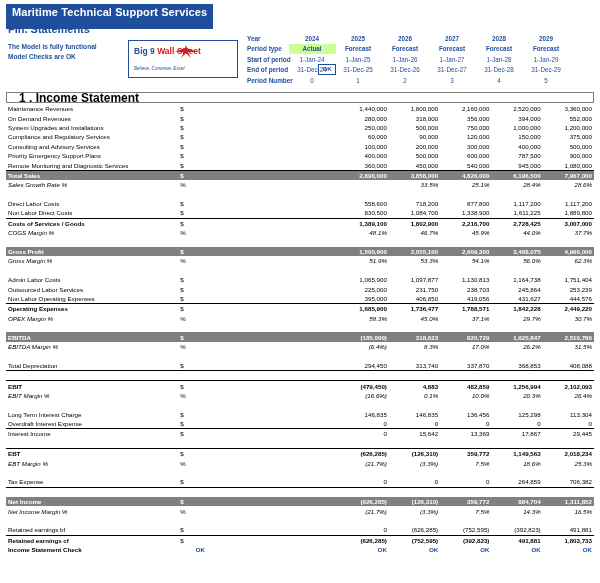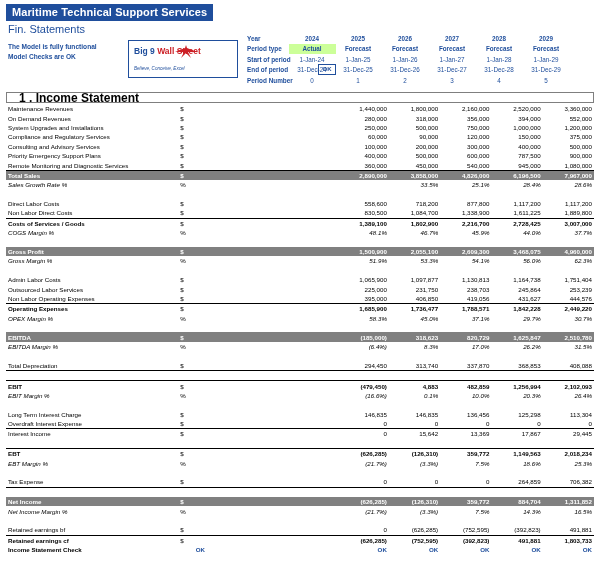--- a/index.html
+++ b/index.html
@@ -11,26 +11,26 @@
     color:#000;
     overflow:hidden;
   }
   .sheet{position:relative;width:600px;height:583px;}
 
   
   .title-bar{
     position:absolute;left:6px;top:4px;
     background:#1f4e9c;color:#fff;
     font-weight:bold;font-size:11px;
-    padding:2px 6px 3px 6px;
+    padding:2px 6px 11px 6px;
     letter-spacing:0.1px;
   }
   .subtitle{
     position:absolute;left:8px;top:23px;
-    color:#1f4e9c;font-weight:normal;font-size:11px;
+    color:#1f4e9c;font-weight:bold;font-size:11px;
   }
   .note-box{
     position:absolute;left:8px;top:42px;width:110px;
     color:#1f4e9c;font-weight:bold;font-size:6.6px;line-height:10px;
   }
 
   
   .logo{
     position:absolute;left:128px;top:40px;width:108px;height:36px;
     border:1px solid #1f4e9c;background:#fff;

